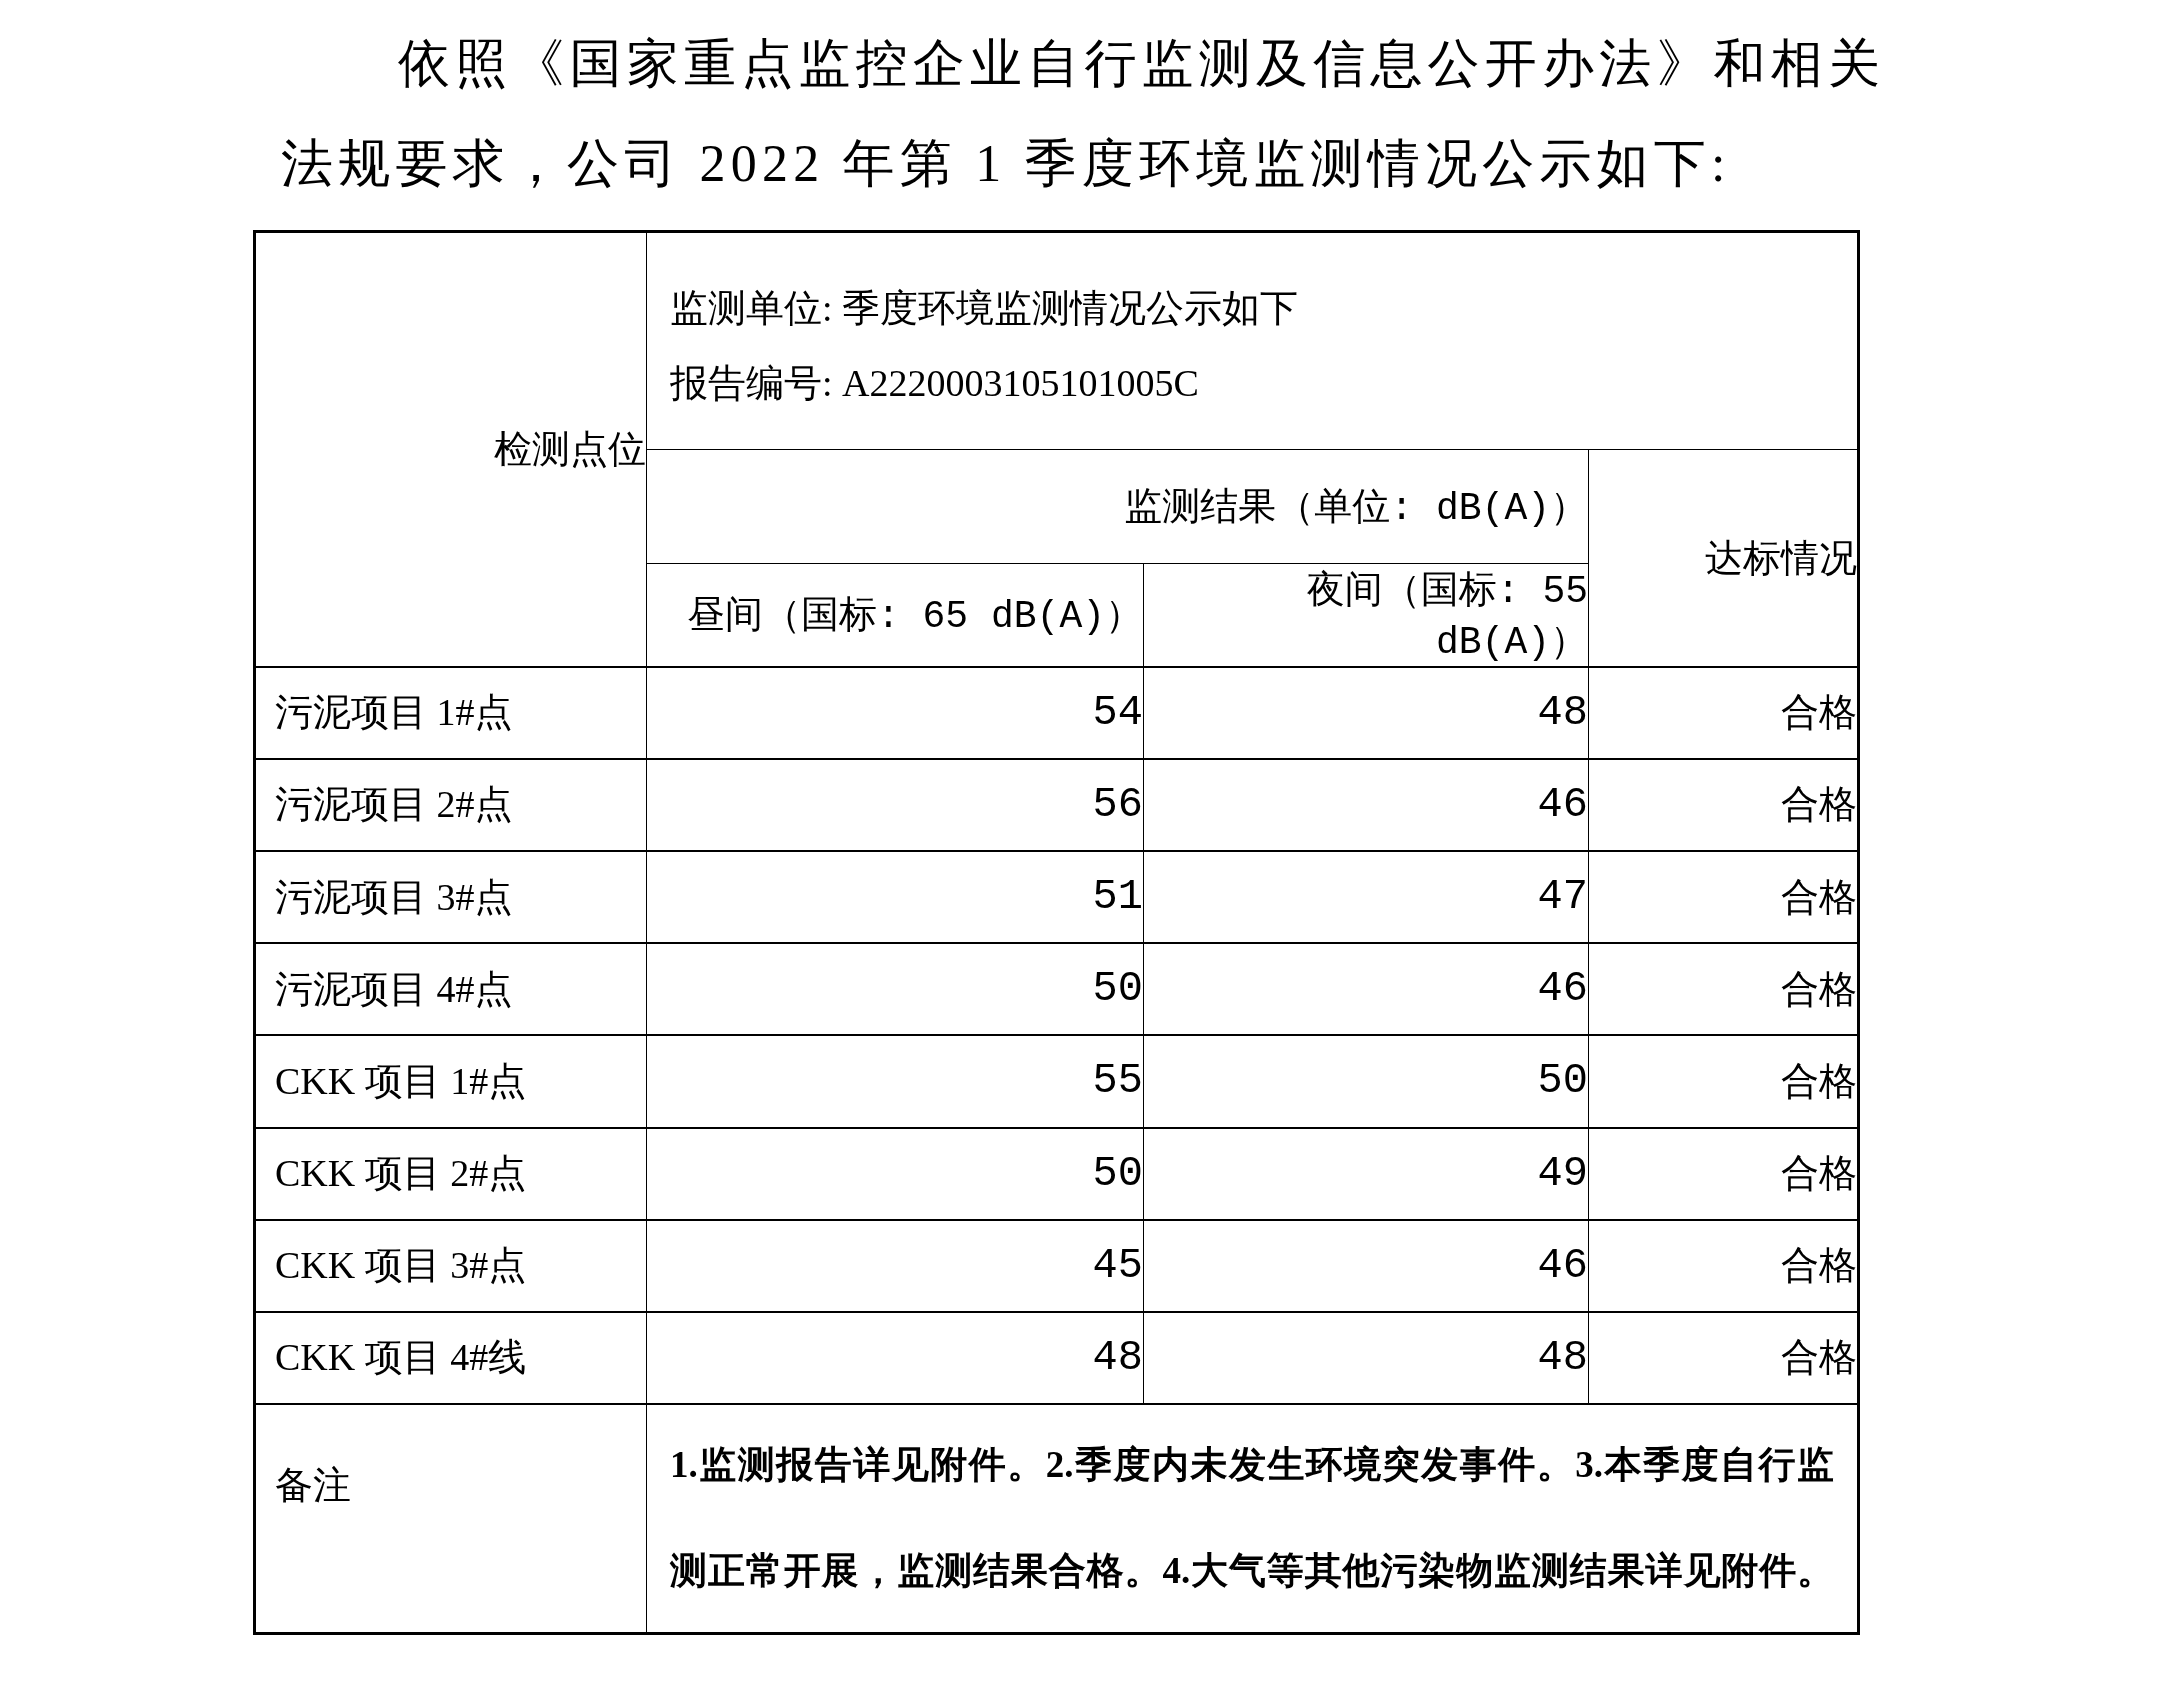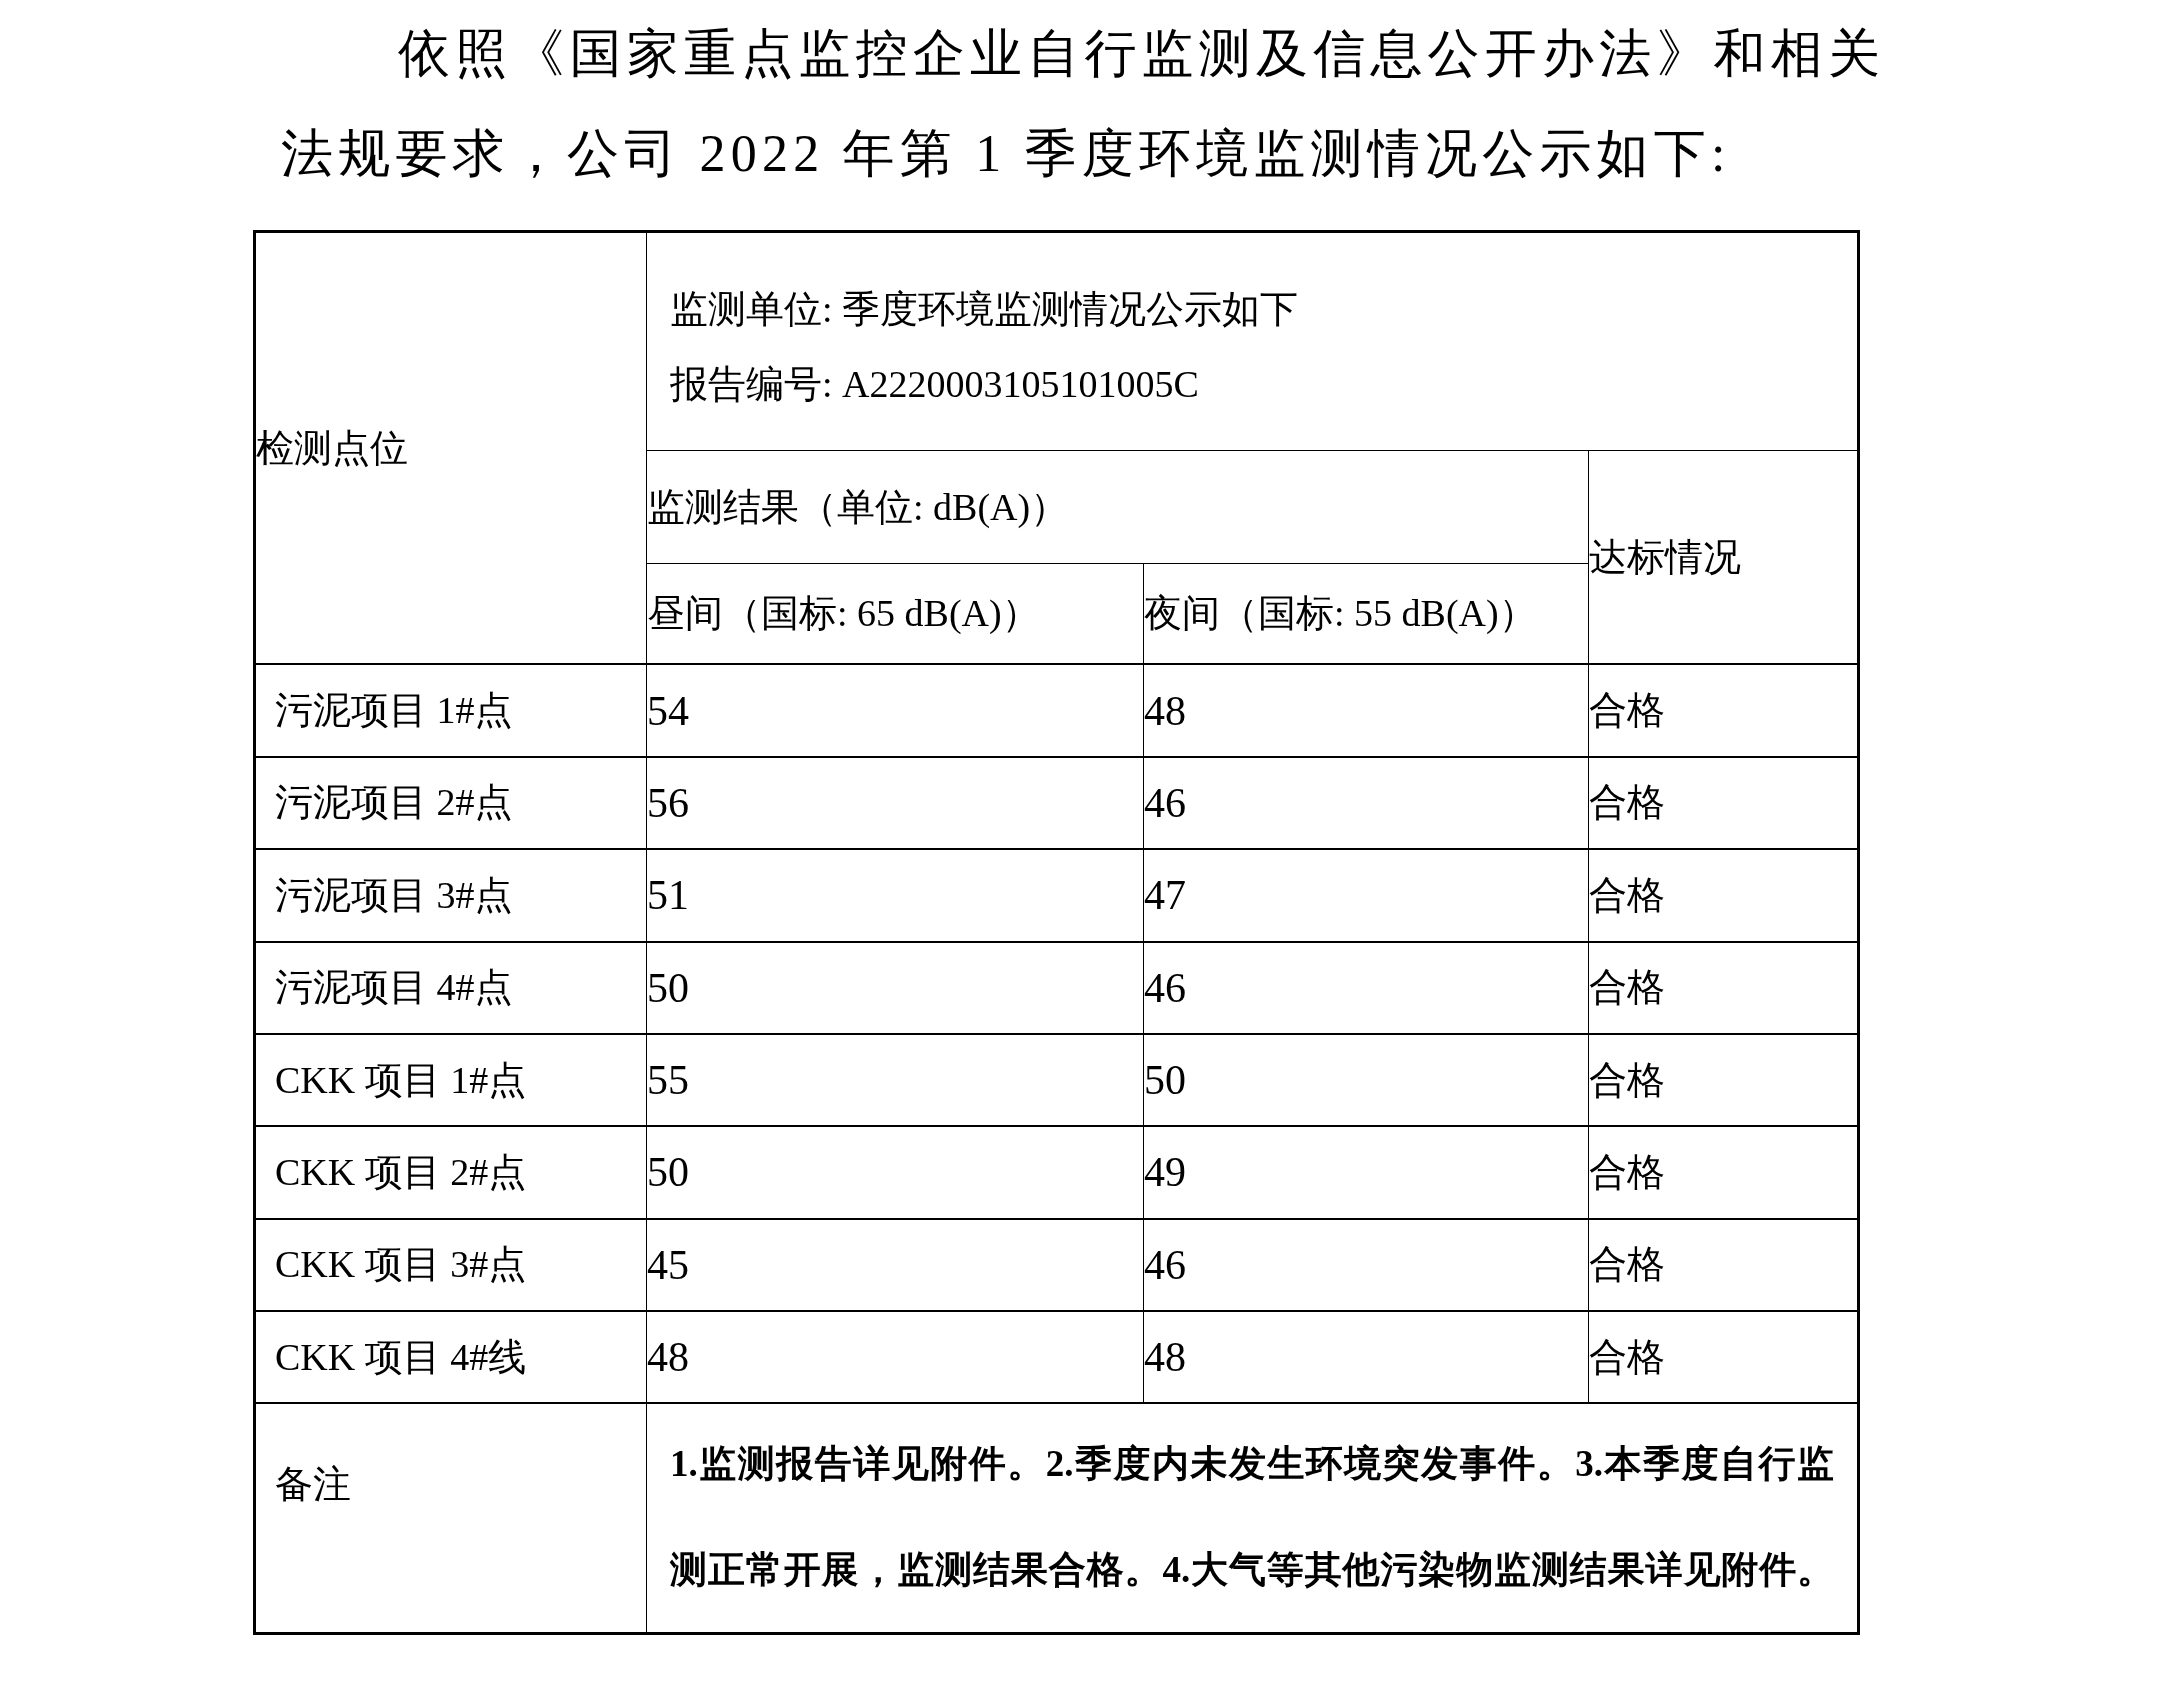--- a/index.html
+++ b/index.html
@@ -8,21 +8,21 @@
     position: relative;
     width: 2166px;
     height: 1708px;
     background: #ffffff;
     color: #000000;
     font-family: "Liberation Serif", "DejaVu Serif", serif;
   }
   .intro {
     position: absolute;
     left: 281px;
-    top: 4px;
+    top: 14px;
     width: 1659px;
     font-size: 52px;
     line-height: 100px;
     letter-spacing: 5.2px;
   }
   .intro-line1 { text-indent: 117px; }
   table.monitor {
     position: absolute;
     left: 253px;
     top: 230px;
@@ -32,21 +32,21 @@
     table-layout: fixed;
     border: 3.5px solid #000000;
     font-size: 38px;
   }
   td {
     border: 1.7px solid #000000;
     vertical-align: middle;
     padding: 0;
     overflow: hidden;
   }
-  .center { text-align: left; }
+  .center { text-align: right; font-family: Liberation Mono, monospace; }
   .r-unit { height: 218px; }
   .r-result { height: 113px; }
   .r-daynight { height: 100px; margin-left: 19px; }
   .unit-cell { padding: 10.5px 8.7px 0 23px; line-height: 75px; }
   tr.data-row { height: 92px; }
   tr.data-row td { border-top-width: 2.6px; border-bottom-width: 2.6px; }
   .pt { text-align: left; padding-left: 19px; }
   .num { font-size: 42px; }
   tr.remark-row { height: 229px; }
   tr.remark-row td { border-top-width: 2.6px; }

